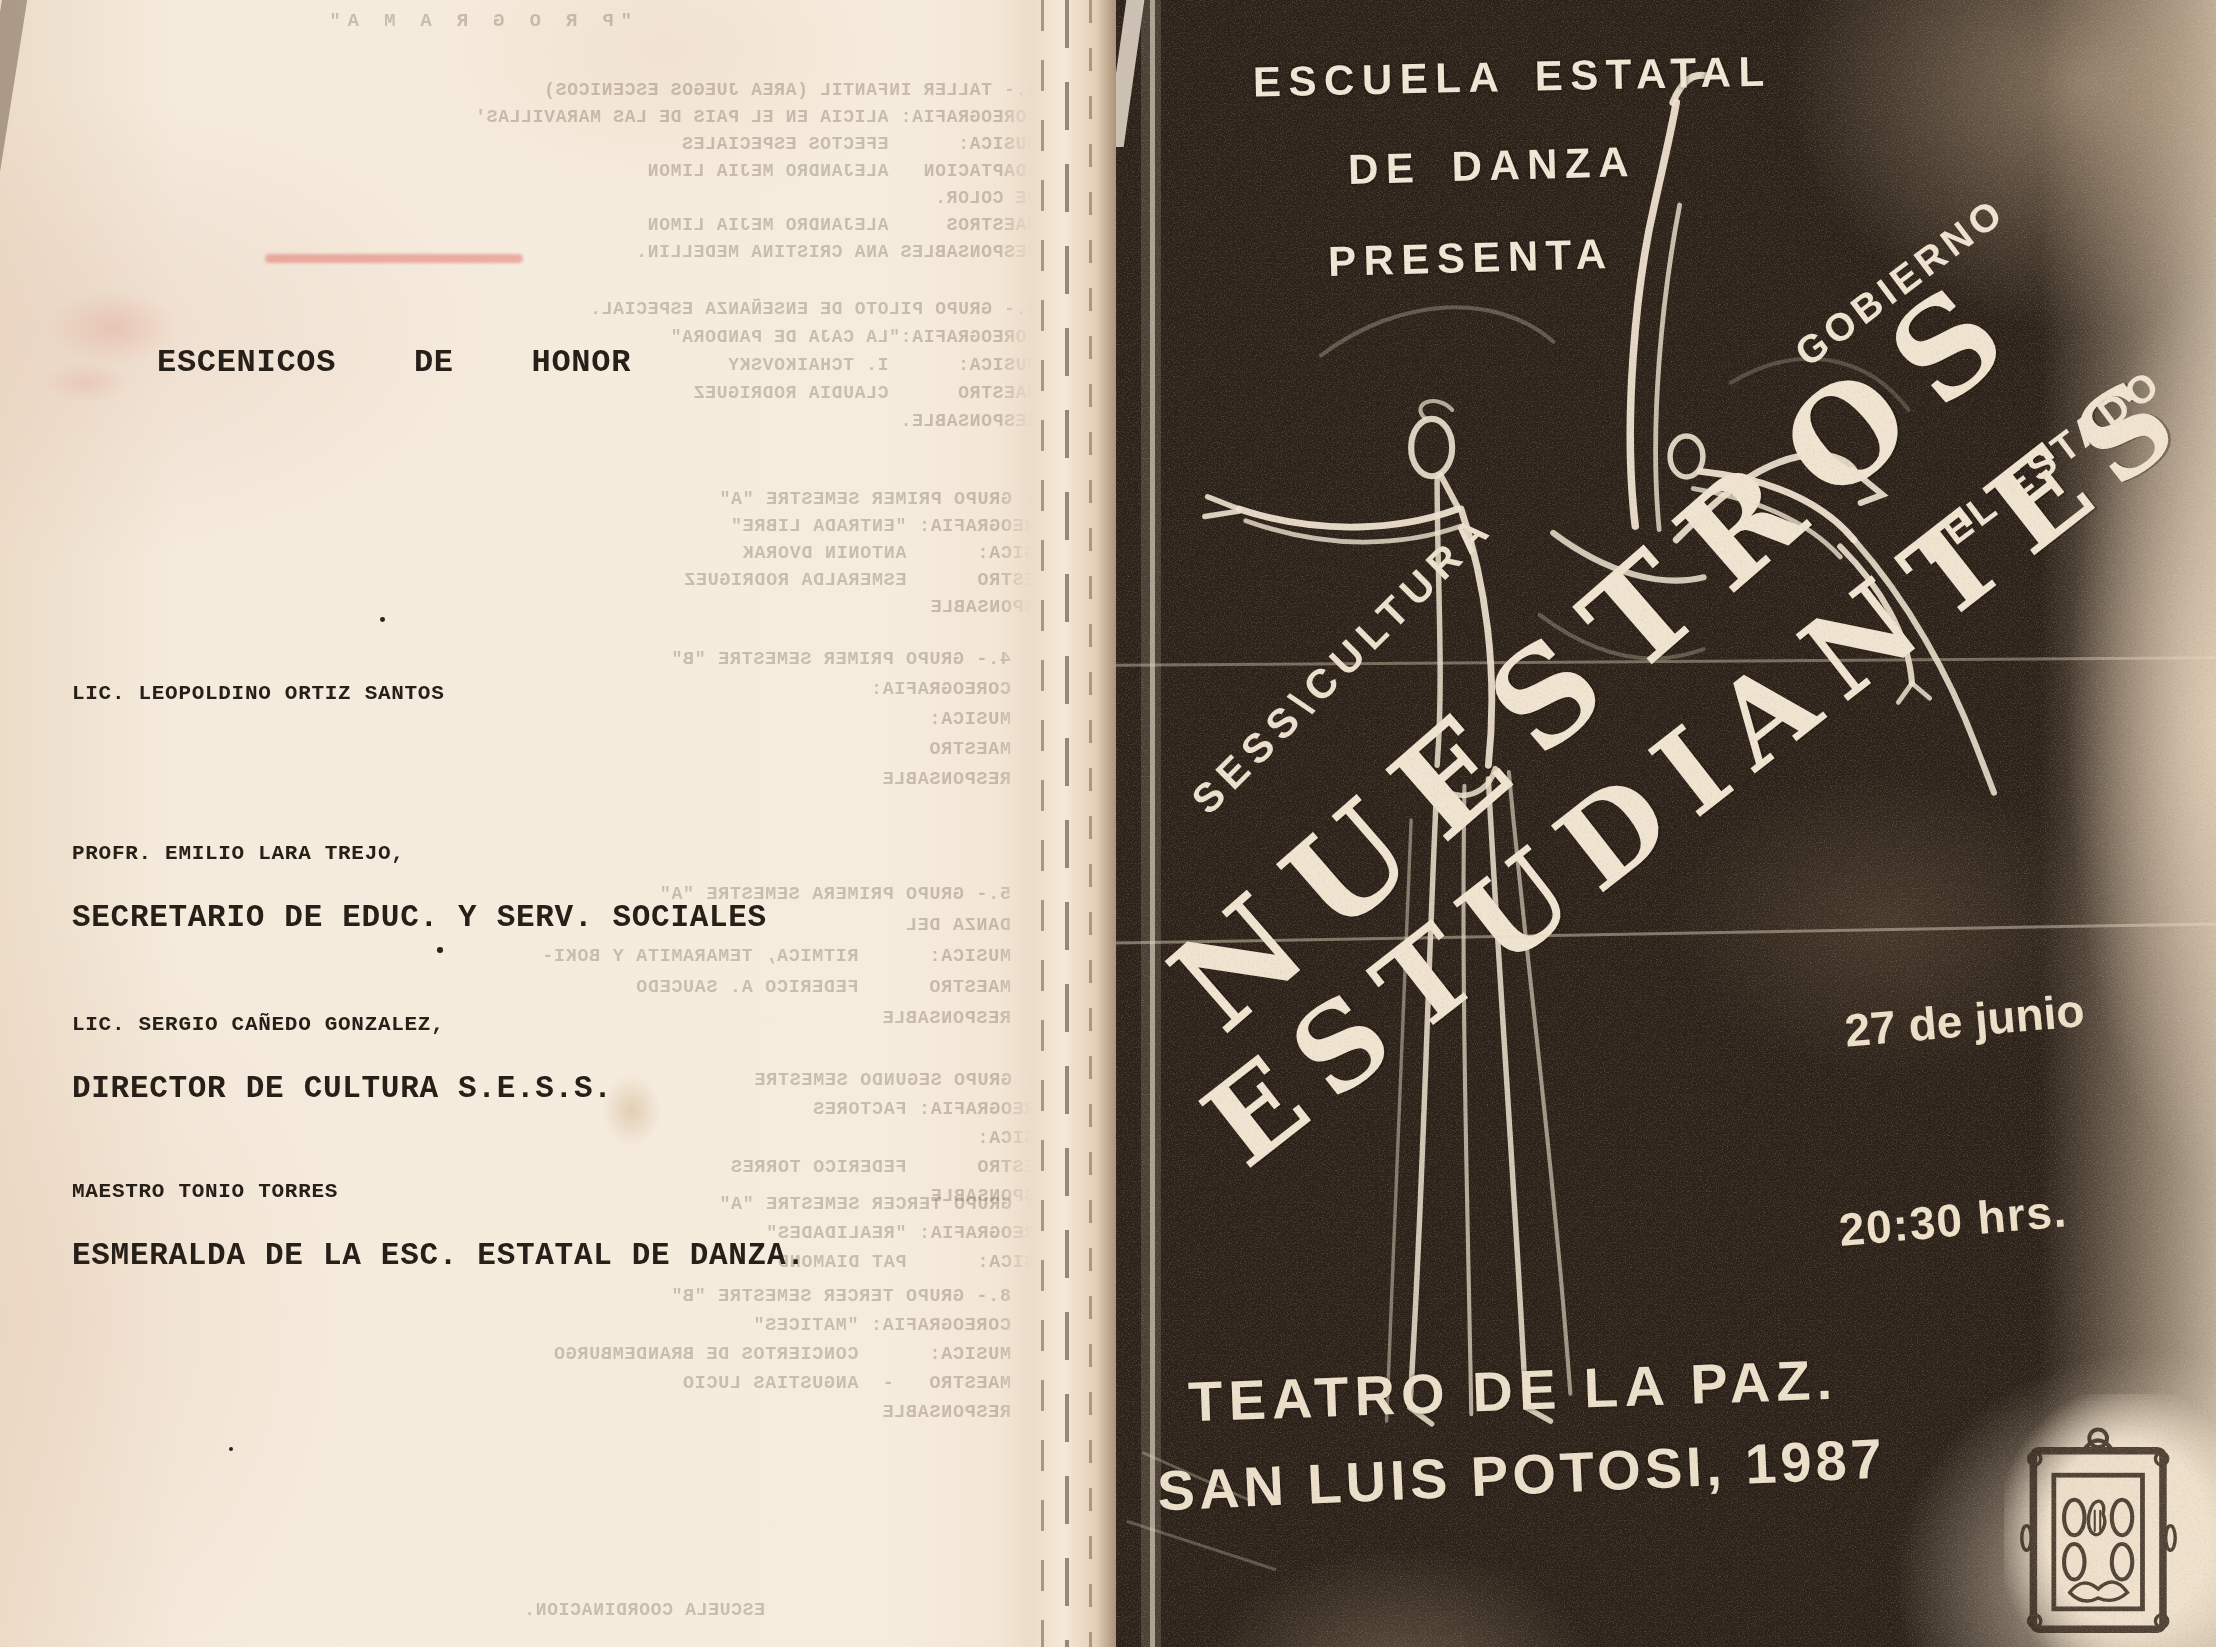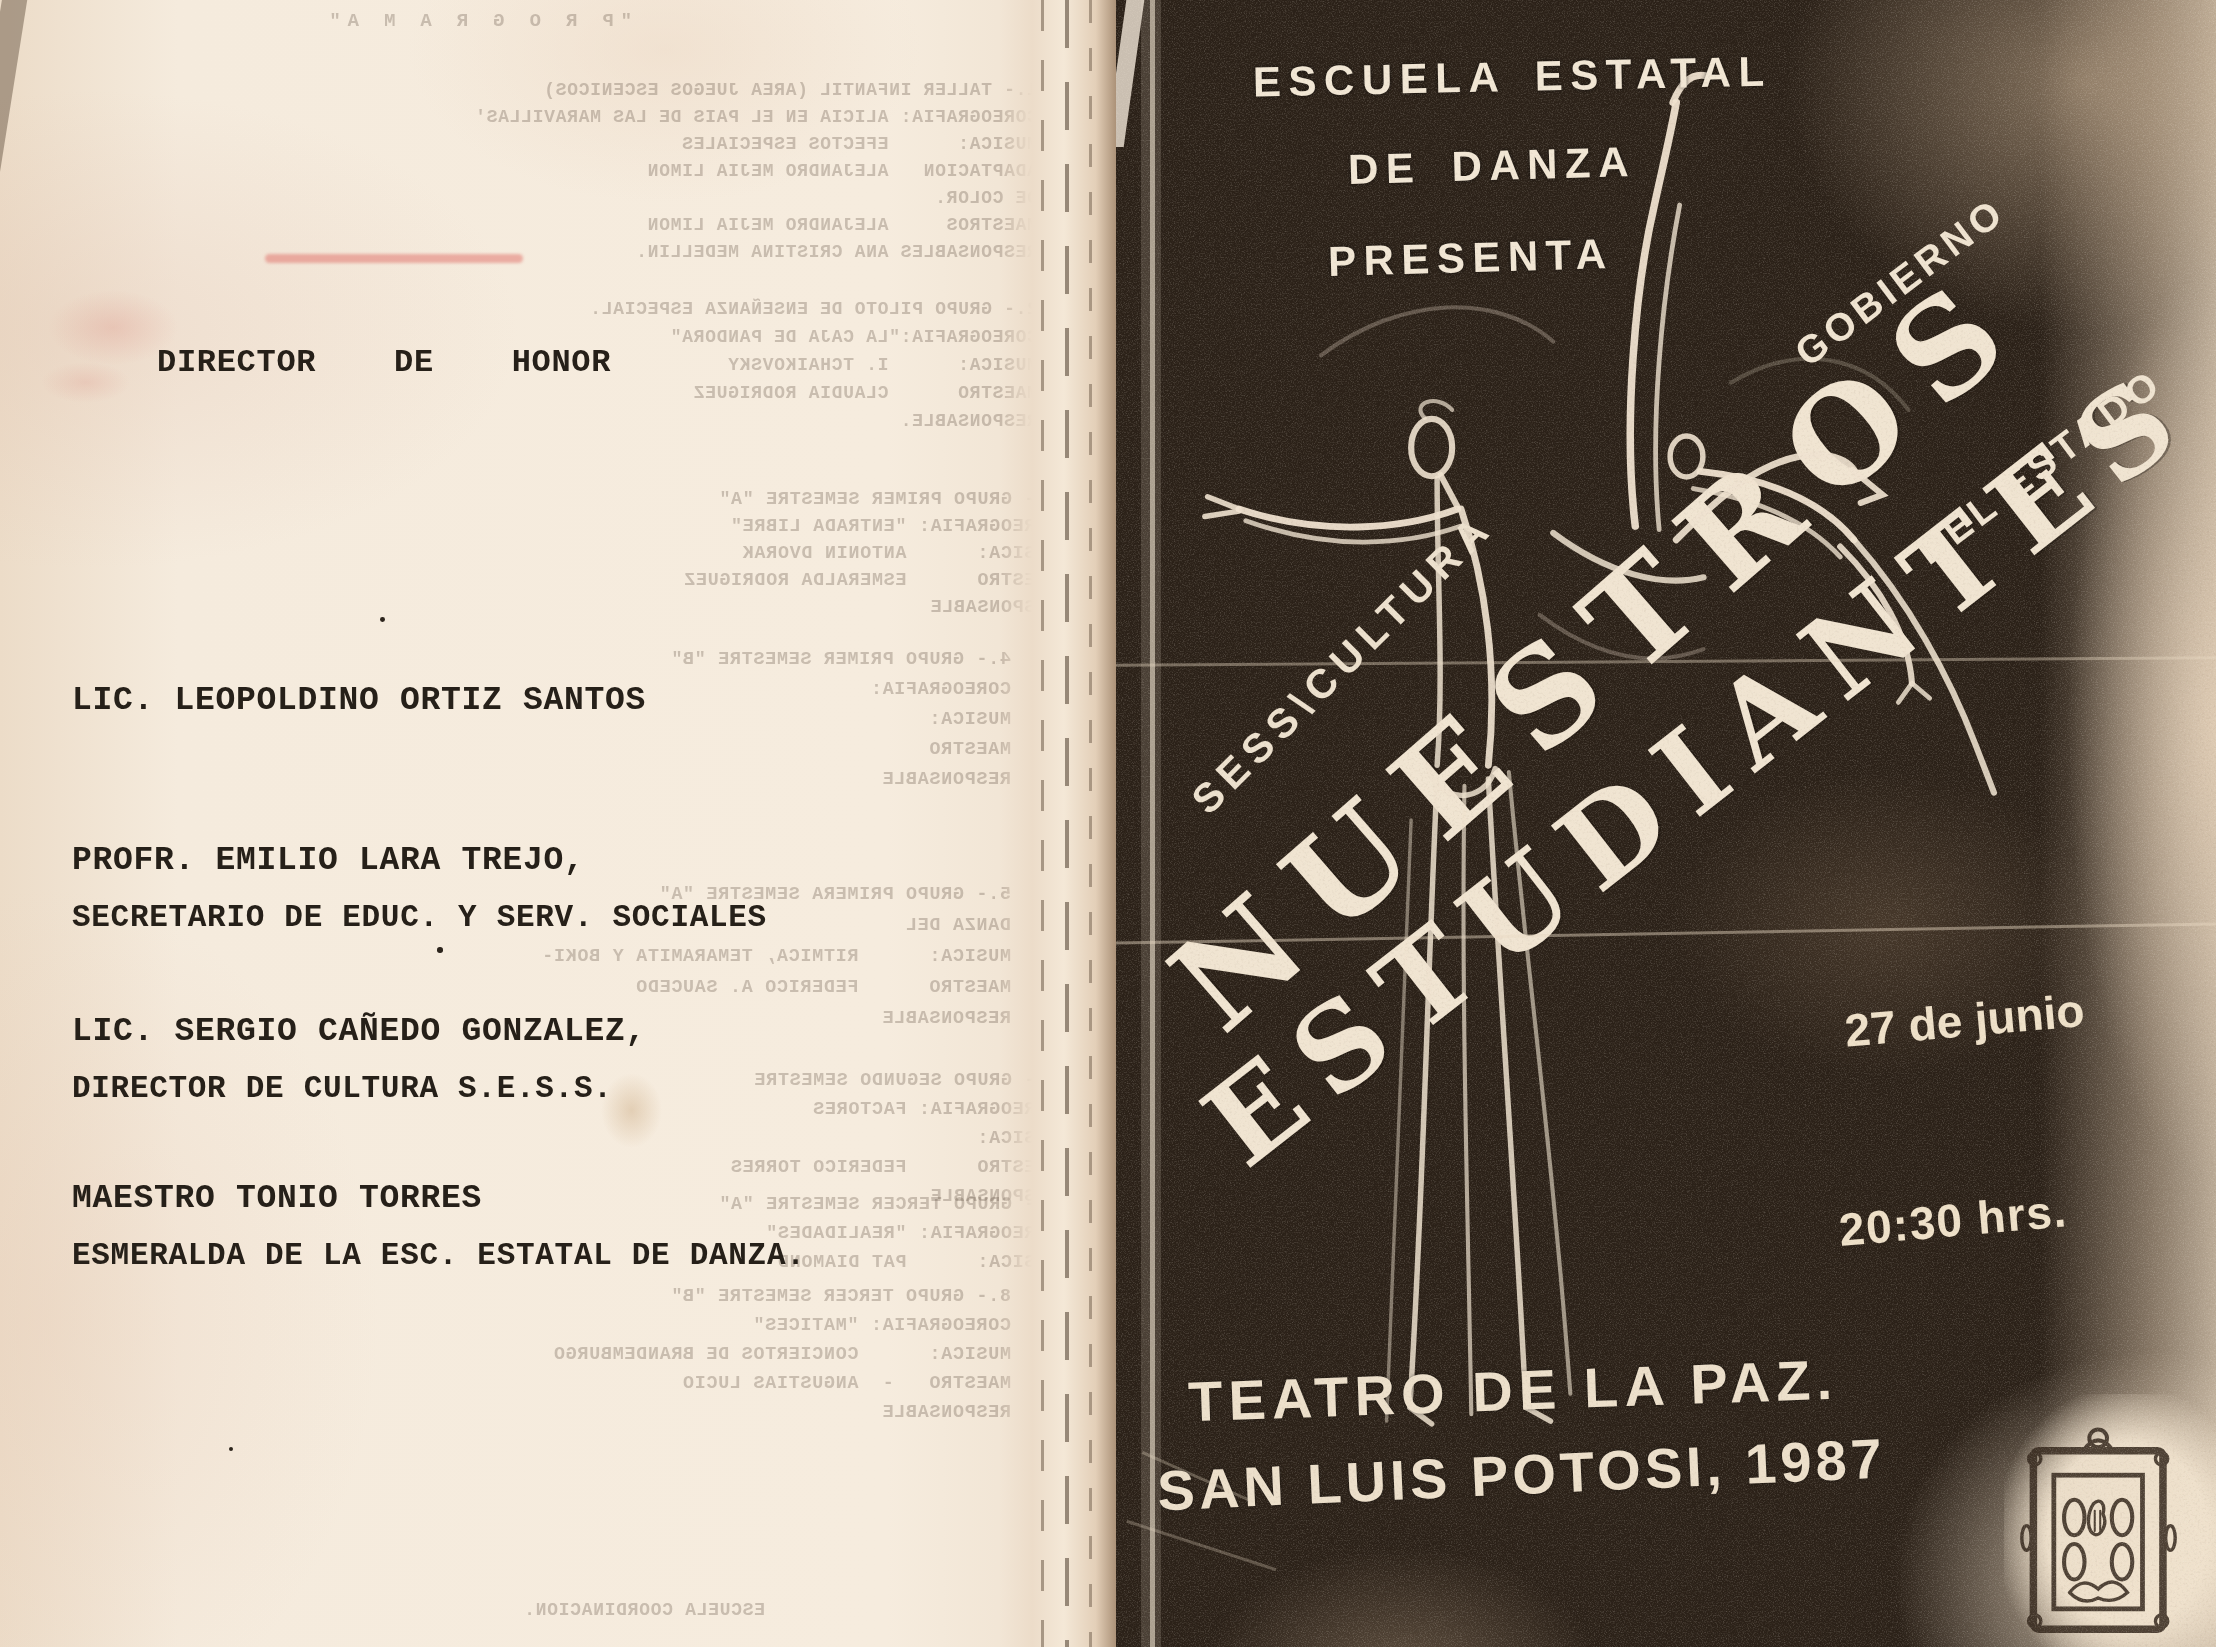--- a/index.html
+++ b/index.html
@@ -9,21 +9,21 @@
       radial-gradient(ellipse 615px 342px at 4% 20%, rgba(226,196,178,.35), transparent 70%),
       radial-gradient(ellipse 478px 615px at 2% 80%, rgba(232,206,186,.4), transparent 70%),
       radial-gradient(ellipse 342px 205px at 30% 3%, rgba(236,216,196,.5), transparent 75%),
       linear-gradient(90deg, #ecdcc8 0%, #f5ebdd 8%, #f6ecde 40%, #f2e6d6 45%, #f4e9da 100%);
     font-family:"Liberation Mono","DejaVu Sans Mono",monospace;
   }
   
   .typed{position:absolute;color:#262019;font-weight:bold;white-space:pre;letter-spacing:0.7px;}
   .heading{left:157px;top:344px;font-size:32px;word-spacing:19px;}
   .guest{position:absolute;left:72px;width:888px;height:96px;}
-  .guest .g-name{position:absolute;left:0;top:0;font-size:33px;}
+  .guest .g-name{position:absolute;left:0;top:0;font-size:21px;}
   .guest .g-title{position:absolute;left:0;top:58px;font-size:31px;}
   .guest:nth-of-type(1){top:682px;}
   .guest:nth-of-type(2){top:842px;}
   .guest:nth-of-type(3){top:1013px;}
   .guest:nth-of-type(4){top:1174px;margin-top:6px;}
   
   .bleed{position:absolute;transform:scaleX(-1);color:rgba(96,80,66,.30);font-weight:bold;}
   .bleed .bl{white-space:pre;font-size:18.4px;letter-spacing:0.7px;}
   .bleed-title{left:372px;top:9.6px;width:260px;font-size:19px;letter-spacing:6.8px;}
   .bb1{left:321px;top:77px;width:717px;}  .bb1 .bl{line-height:27px;font-size:18px;}
@@ -173,21 +173,21 @@
     <div class="bleed typed bleed-footer">ESCUELA COORDINACION.</div>
 
     <div class="red-underline"></div>
     <div class="smudge sm1"></div>
     <div class="smudge sm2"></div>
     <div class="smudge sm3"></div>
     <div class="speck" style="left:380px;top:617px;width:4.8px;height:4.8px;"></div>
     <div class="speck" style="left:437px;top:947px;width:5.5px;height:5.5px;"></div>
     <div class="speck" style="left:229px;top:1447px;width:4.1px;height:4.1px;"></div>
 
-    <div class="typed heading">DIRECTOR  DE  HONOR</div>
+    <div class="typed heading">ESCENICOS  DE  HONOR</div>
 
     <div>
 
         <div class="guest">
           <div class="typed g-name">LIC. LEOPOLDINO ORTIZ SANTOS</div>
         </div>
 
         <div class="guest">
           <div class="typed g-title">SECRETARIO DE EDUC. Y SERV. SOCIALES</div>
           <div class="typed g-name">PROFR. EMILIO LARA TREJO,</div>

